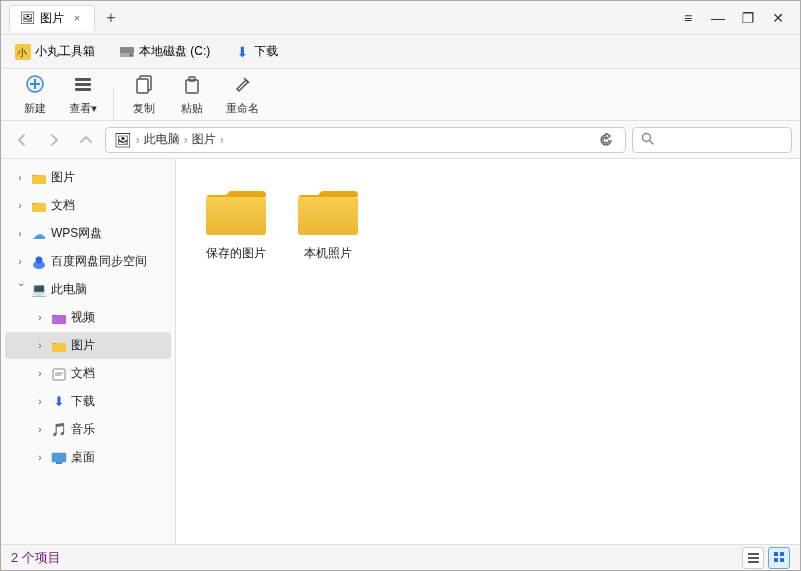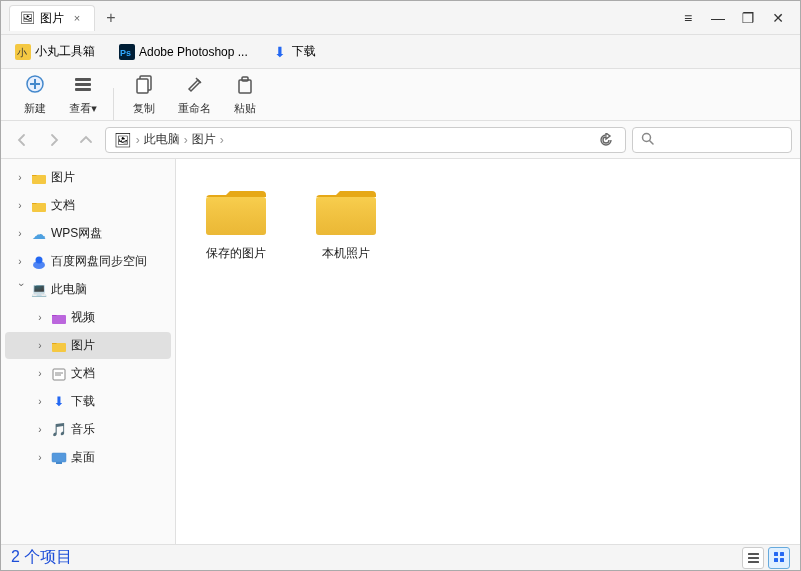--- a/index.html
+++ b/index.html
@@ -50,31 +50,31 @@
     .sidebar-item { display: flex; align-items: center; padding: 5px 8px; cursor: pointer; border-radius: 4px; margin: 1px 4px; gap: 4px; font-size: 12px; }
     .sidebar-item.active { background: #e0e0e0; }
     .sidebar-expand { width: 14px; height: 14px; display: flex; align-items: center; justify-content: center; font-size: 10px; color: #666; }
     .sidebar-item-icon { width: 16px; height: 16px; display: flex; align-items: center; justify-content: center; font-size: 14px; flex-shrink: 0; }
     .sidebar-label { font-size: 12px; color: #222; }
 
     
     .content { flex: 1; background: #ffffff; padding: 20px; overflow-y: auto; }
     .content::-webkit-scrollbar { width: 6px; }
     .content::-webkit-scrollbar-thumb { background: #ccc; border-radius: 3px; }
-    .folder-grid { display: flex; gap: 30px; flex-wrap: wrap; font-family: Liberation Mono, monospace; }
+    .folder-grid { display: flex; gap: 12px; flex-wrap: wrap; font-family: Liberation Mono, monospace; }
     .folder-item { display: flex; flex-direction: column; align-items: center; gap: 6px; cursor: pointer; padding: 8px; border-radius: 4px; width: 80px; }
     .folder-icon { width: 64px; height: 52px; position: relative; }
     .folder-label { font-size: 12px; color: #222; text-align: center; }
 
     
     .folder-svg { width: 64px; height: 52px; }
 
     
     .statusbar { height: 26px; background: #f5f5f5; border-top: 1px solid #e0e0e0; display: flex; align-items: center; padding: 0 10px; justify-content: space-between; }
-    .status-text { font-size: 16px; color: #1d4ed8; }
+    .status-text { font-size: 13px; color: #701a75; }
     .status-icons { display: flex; gap: 4px; }
     .status-icon-btn { width: 22px; height: 22px; display: flex; align-items: center; justify-content: center; cursor: pointer; border-radius: 3px; border: 1px solid #ccc; background: #fff; font-size: 12px; }
     .status-icon-btn.active { background: #e0f0ff; border-color: #66aadd; }
   </style>
 </head>
 <body>
 
 <div class="window">
 
   <div class="titlebar">
@@ -100,25 +100,26 @@
         <svg width="16" height="16" viewBox="0 0 16 16">
             <rect width="16" height="16" rx="2" fill="#f4c842"></rect>
             <text x="2" y="12" font-size="10" fill="#333">小</text>
           </svg>
       </div>
       <span>小丸工具箱</span>
     </div>
     <div class="pinned-item">
       <div class="pinned-icon">
         <svg width="16" height="16" viewBox="0 0 16 16">
-            <rect width="16" height="16" rx="2" fill="#001e36"></rect>
-            <text x="1" y="12" font-size="9" fill="#31a8ff" font-weight="bold">Ps</text>
-          </svg>
-      </div>
-      <span>Adobe Photoshop ...</span>
+            <rect x="1" y="3" width="14" height="10" rx="1" fill="#888"></rect>
+            <rect x="1" y="9" width="14" height="4" rx="1" fill="#aaa"></rect>
+            <circle cx="12" cy="11" r="1.5" fill="#666"></circle>
+          </svg>
+      </div>
+      <span>本地磁盘 (C:)</span>
     </div>
     <div class="pinned-item">
       <div class="pinned-icon" style="color:#2468f2; font-size:14px;">⬇</div>
       <span>下载</span>
     </div>
   </div>
 
   <div class="toolbar">
     <div class="toolbar-btn">
       <div class="toolbar-icon">
@@ -146,34 +147,34 @@
         <svg width="20" height="20" viewBox="0 0 20 20">
             <rect x="6" y="2" width="11" height="14" rx="1" fill="none" stroke="#555" stroke-width="1.5"></rect>
             <rect x="3" y="5" width="11" height="14" rx="1" fill="white" stroke="#555" stroke-width="1.5"></rect>
           </svg>
       </div>
       <span class="toolbar-label">复制</span>
     </div>
     <div class="toolbar-btn">
       <div class="toolbar-icon">
         <svg width="20" height="20" viewBox="0 0 20 20">
+            <rect x="4" y="6" width="12" height="13" rx="1" fill="none" stroke="#555" stroke-width="1.5"></rect>
+            <rect x="7" y="3" width="6" height="4" rx="1" fill="none" stroke="#555" stroke-width="1.5"></rect>
+          </svg>
+      </div>
+      <span class="toolbar-label">粘贴</span>
+    </div>
+    <div class="toolbar-btn">
+      <div class="toolbar-icon">
+        <svg width="20" height="20" viewBox="0 0 20 20">
             <path d="M4 15 L13 6 L15 8 L6 17 Z" fill="none" stroke="#555" stroke-width="1.5"></path>
             <line x1="11" y1="4" x2="16" y2="9" stroke="#555" stroke-width="1.5"></line>
           </svg>
       </div>
       <span class="toolbar-label">重命名</span>
-    </div>
-    <div class="toolbar-btn">
-      <div class="toolbar-icon">
-        <svg width="20" height="20" viewBox="0 0 20 20">
-            <rect x="4" y="6" width="12" height="13" rx="1" fill="none" stroke="#555" stroke-width="1.5"></rect>
-            <rect x="7" y="3" width="6" height="4" rx="1" fill="none" stroke="#555" stroke-width="1.5"></rect>
-          </svg>
-      </div>
-      <span class="toolbar-label">粘贴</span>
     </div>
   </div>
 
   <div class="addressbar">
     <div class="nav-btn disabled">
       <svg width="14" height="14" viewBox="0 0 14 14">
           <path d="M9 2 L4 7 L9 12" stroke="#bbb" stroke-width="1.8" fill="none" stroke-linecap="round"></path>
         </svg>
     </div>
     <div class="nav-btn disabled">

